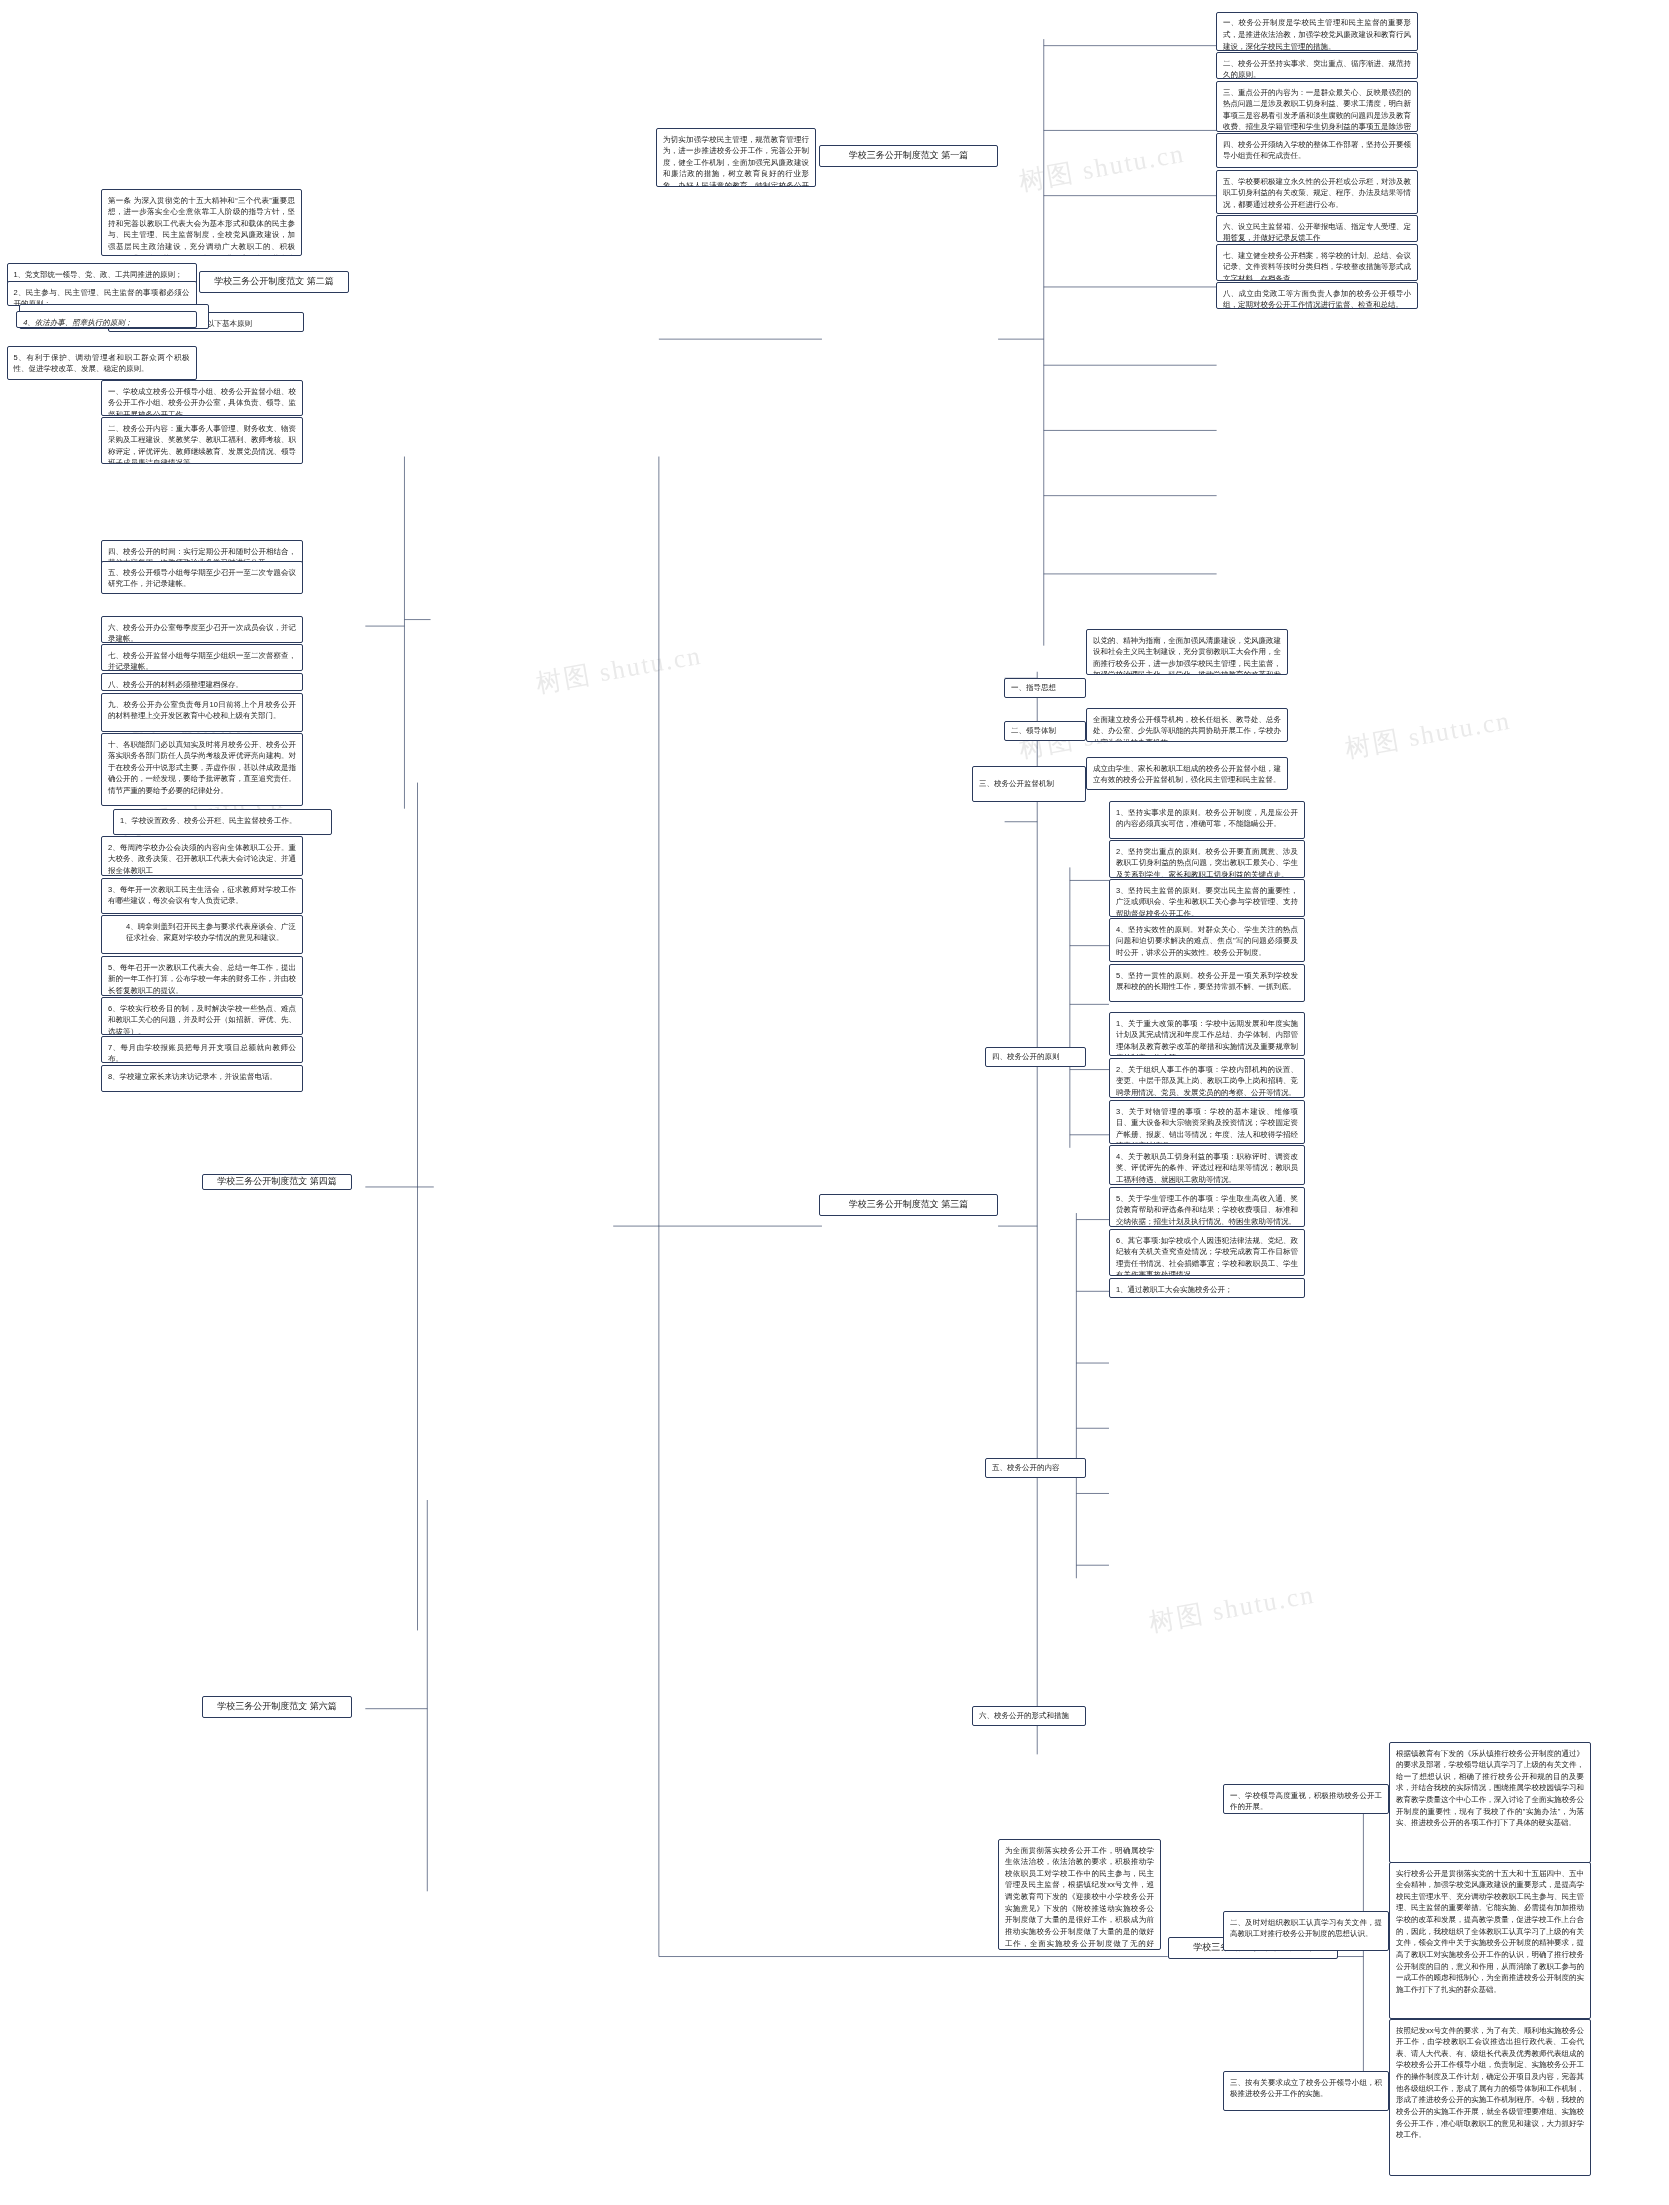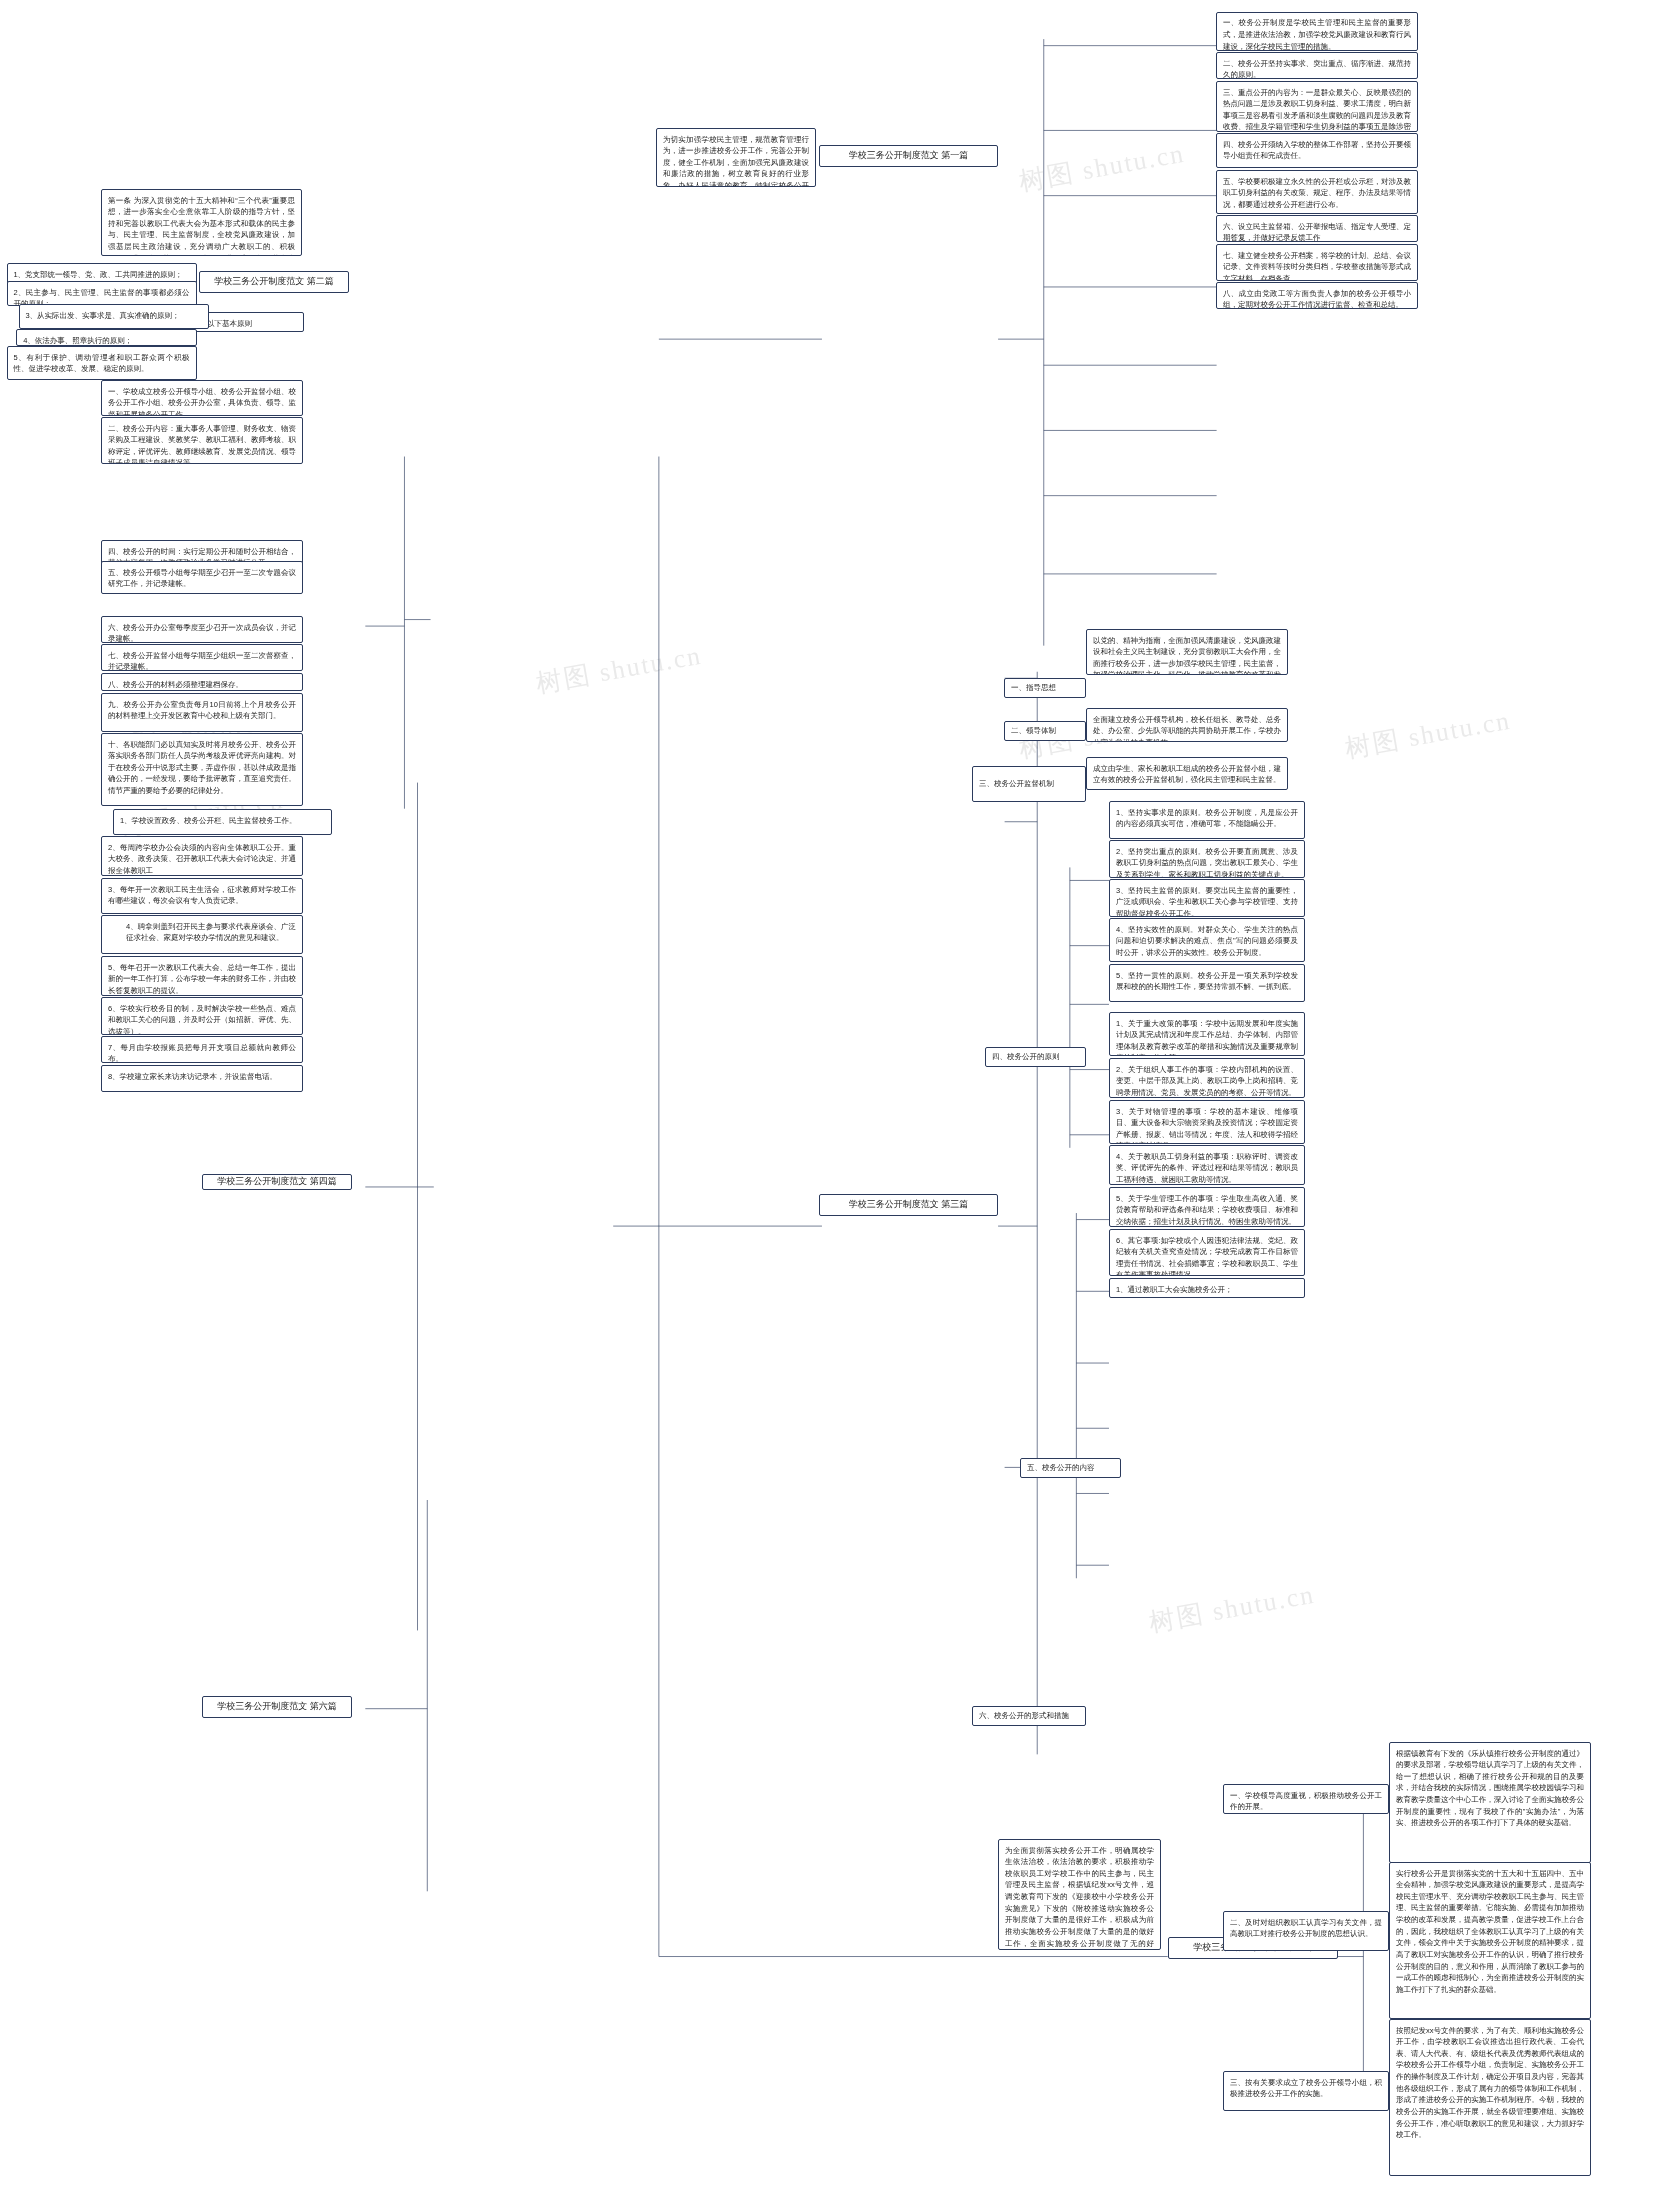--- a/index.html
+++ b/index.html
@@ -90,21 +90,21 @@
 
   <div class="node t-body" style="left:101px;top:189px;width:201px;height:67px;">第一条 为深入贯彻党的十五大精神和“三个代表”重要思想，进一步落实全心全意依靠工人阶级的指导方针，坚持和完善以教职工代表大会为基本形式和载体的民主参与、民主管理、民主监督制度，全校党风廉政建设，加强基层民主政治建设，充分调动广大教职工的、积极性，促进学校改革发展、稳定，推进教育体制改革和廉政教育措施，根据杭州市、余杭区教育工会精神，结合学校的实际，制定本实施细则。</div>
 
   <div class="node t-title" style="left:199px;top:271px;width:150px;height:22px;">学校三务公开制度范文 第二篇</div>
 
   <div class="node t-body" style="left:108px;top:312px;width:196px;height:19.6px;">第二条 校务公开工作，遵守以下基本原则</div>
 
   <div class="node t-body" style="left:6.5px;top:263px;width:190px;height:25px;">1、党支部统一领导、党、政、工共同推进的原则；</div>
   <div class="node t-body" style="left:6.5px;top:281px;width:190px;height:25px;">2、民主参与、民主管理、民主监督的事项都必须公开的原则；</div>
   <div class="node t-body" style="left:6.5px;top:304px;width:190px;height:25px;margin-left:12px;">3、从实际出发、实事求是、真实准确的原则；</div>
-  <div class="node t-body" style="left:16.3px;top:329px;width:181px;height:17px;">4、依法办事、照章执行的原则；</div>
+  <div class="node t-body" style="left:16.3px;top:311px;width:181px;height:17px;font-style:italic;">4、依法办事、照章执行的原则；</div>
   <div class="node t-body" style="left:6.5px;top:346px;width:190px;height:34px;">5、有利于保护、调动管理者和职工群众两个积极性、促进学校改革、发展、稳定的原则。</div>
 
   <div class="node t-title" style="left:202px;top:1174px;width:150px;height:16px;">学校三务公开制度范文 第四篇</div>
 
   <div class="node t-body" style="left:101px;top:380px;width:202px;height:36px;">一、学校成立校务公开领导小组、校务公开监督小组、校务公开工作小组、校务公开办公室，具体负责、领导、监督和开展校务公开工作</div>
   <div class="node t-body" style="left:101px;top:417px;width:202px;height:47px;">二、校务公开内容：重大事务人事管理、财务收支、物资采购及工程建设、奖教奖学、教职工福利、教师考核、职称评定，评优评先、教师继续教育、发展党员情况、领导班子成员廉洁自律情况等。</div>
   <div class="node t-body" style="left:101px;top:540px;width:202px;height:40px;">四、校务公开的时间：实行定期公开和随时公开相结合，其他内容每周一次教师政治业务学习时进行公开。</div>
   <div class="node t-body" style="left:101px;top:561px;width:202px;height:33px;">五、校务公开领导小组每学期至少召开一至二次专题会议研究工作，并记录建帐。</div>
   <div class="node t-body" style="left:101px;top:616px;width:202px;height:27px;">六、校务公开办公室每季度至少召开一次成员会议，并记录建帐。</div>
   <div class="node t-body" style="left:101px;top:644px;width:202px;height:27px;">七、校务公开监督小组每学期至少组织一至二次督察查，并记录建帐。</div>
@@ -147,21 +147,21 @@
   <div class="node t-mid" style="left:972px;top:766px;width:114px;height:36px;">三、校务公开监督机制</div>
   <div class="node t-body" style="left:1086px;top:757px;width:202px;height:33px;">成立由学生、家长和教职工组成的校务公开监督小组，建立有效的校务公开监督机制，强化民主管理和民主监督。</div>
 
   <div class="node t-mid" style="left:985px;top:1047px;width:101px;height:19.6px;">四、校务公开的原则</div>
   <div class="node t-body" style="left:1109px;top:801px;width:196px;height:38px;">1、坚持实事求是的原则。校务公开制度，凡是应公开的内容必须真实可信，准确可靠，不能隐瞒公开。</div>
   <div class="node t-body" style="left:1109px;top:840px;width:196px;height:38px;">2、坚持突出重点的原则。校务公开要直面属意、涉及教职工切身利益的热点问题，突出教职工最关心、学生及关系到学生、家长和教职工切身利益的关键点走。</div>
   <div class="node t-body" style="left:1109px;top:879px;width:196px;height:38px;">3、坚持民主监督的原则。要突出民主监督的重要性，广泛或师职会、学生和教职工关心参与学校管理、支持帮助督促校务公开工作。</div>
   <div class="node t-body" style="left:1109px;top:918px;width:196px;height:44px;">4、坚持实效性的原则。对群众关心、学生关注的热点问题和迫切要求解决的难点、焦点"写的问题必须要及时公开，讲求公开的实效性。校务公开制度。</div>
   <div class="node t-body" style="left:1109px;top:964px;width:196px;height:38px;">5、坚持一贯性的原则。校务公开是一项关系到学校发展和校的的长期性工作，要坚持常抓不解、一抓到底。</div>
 
-  <div class="node t-mid" style="left:985px;top:1458px;width:101px;height:19.6px;margin-left:35px;">五、校务公开的内容</div>
+  <div class="node t-mid" style="left:985px;top:1458px;width:101px;height:19.6px;">五、校务公开的内容</div>
   <div class="node t-body" style="left:1109px;top:1012px;width:196px;height:44px;">1、关于重大改策的事项：学校中远期发展和年度实施计划及其完成情况和年度工作总结、办学体制、内部管理体制及教育教学改革的举措和实施情况及重要规章制度的制定、修改等。</div>
   <div class="node t-body" style="left:1109px;top:1058px;width:196px;height:40px;">2、关于组织人事工作的事项：学校内部机构的设置、变更、中层干部及其上岗、教职工岗争上岗和招聘、竞聘录用情况、党员、发展党员的的考察、公开等情况。</div>
   <div class="node t-body" style="left:1109px;top:1100px;width:196px;height:44px;">3、关于对物管理的事项：学校的基本建设、维修项目、重大设备和大宗物资采购及投资情况；学校固定资产帐册、报废、销出等情况；年度、法人和校得学招经济责任审计情况。</div>
   <div class="node t-body" style="left:1109px;top:1145px;width:196px;height:40px;">4、关于教职员工切身利益的事项：职称评时、调资改奖、评优评先的条件、评选过程和结果等情况；教职员工福利待遇、就困职工救助等情况。</div>
   <div class="node t-body" style="left:1109px;top:1187px;width:196px;height:40px;">5、关于学生管理工作的事项：学生取生高收入通、奖贷教育帮助和评选条件和结果；学校收费项目、标准和交纳依据；招生计划及执行情况、特困生救助等情况。</div>
   <div class="node t-body" style="left:1109px;top:1229px;width:196px;height:47px;">6、其它事项:如学校或个人因违犯法律法规、党纪、政纪被有关机关查究查处情况；学校完成教育工作目标管理责任书情况、社会捐赠事宜；学校和教职员工、学生有关伤害事故处理情况。</div>
 
   <div class="node t-mid" style="left:972px;top:1706px;width:114px;height:19.6px;">六、校务公开的形式和措施</div>
   <div class="node t-body" style="left:1109px;top:1278px;width:196px;height:19.6px;">1、通过教职工大会实施校务公开；</div>
 

